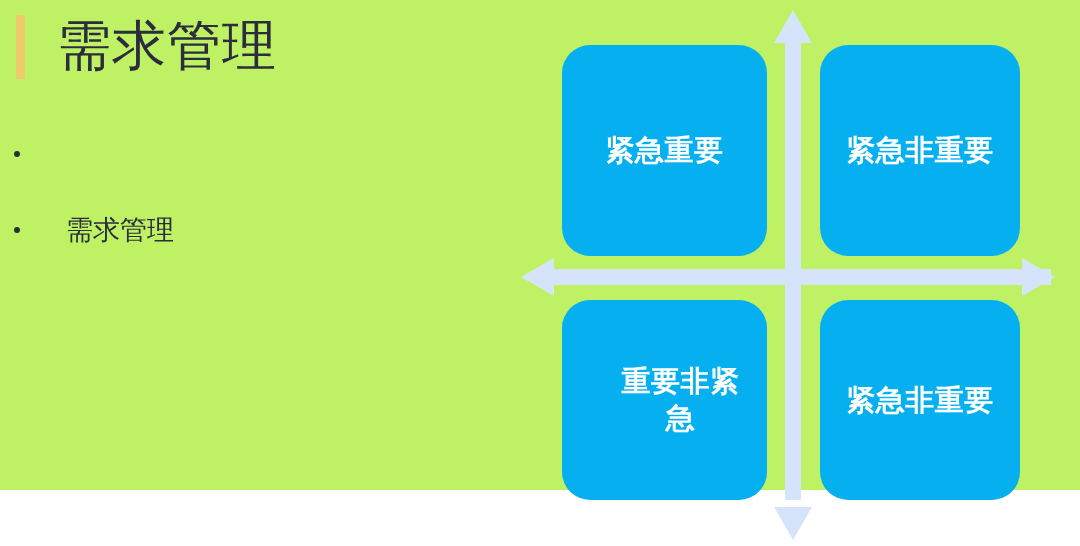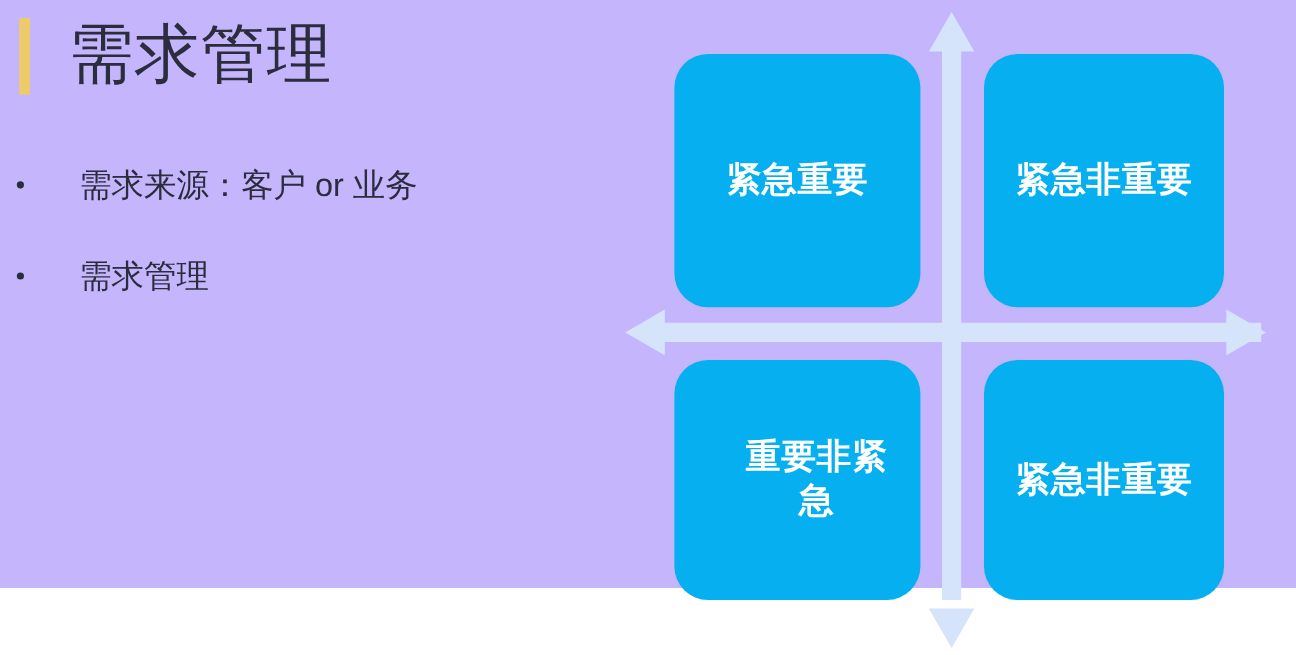--- a/index.html
+++ b/index.html
@@ -12,21 +12,21 @@
     height: 546px;
     overflow: hidden;
     font-family: "Liberation Sans", "DejaVu Sans", sans-serif;
     -webkit-font-smoothing: antialiased;
   }
 
   .slide {
     position: relative;
     width: 1080px;
     height: 490px;
-    background: #c4b5fd;
+    background: #bef264;
   }
 
   
   .left-pane {
     position: absolute;
     left: 0;
     top: 0;
     width: 520px;
     height: 546px;
   }
@@ -142,21 +142,20 @@
 
     <div class="title-row">
       <div class="title-accent-bar"></div>
       <div class="page-title">需求管理</div>
     </div>
 
     <div class="bullet-list">
 
       <div class="bullet-item">
         <span class="bullet-dot"></span>
-        <span class="bullet-text">需求来源：客户 or 业务</span>
       </div>
 
 
       <div class="bullet-item">
         <span class="bullet-dot"></span>
         <span class="bullet-text">需求管理</span>
       </div>
 
     </div>
   </div>

